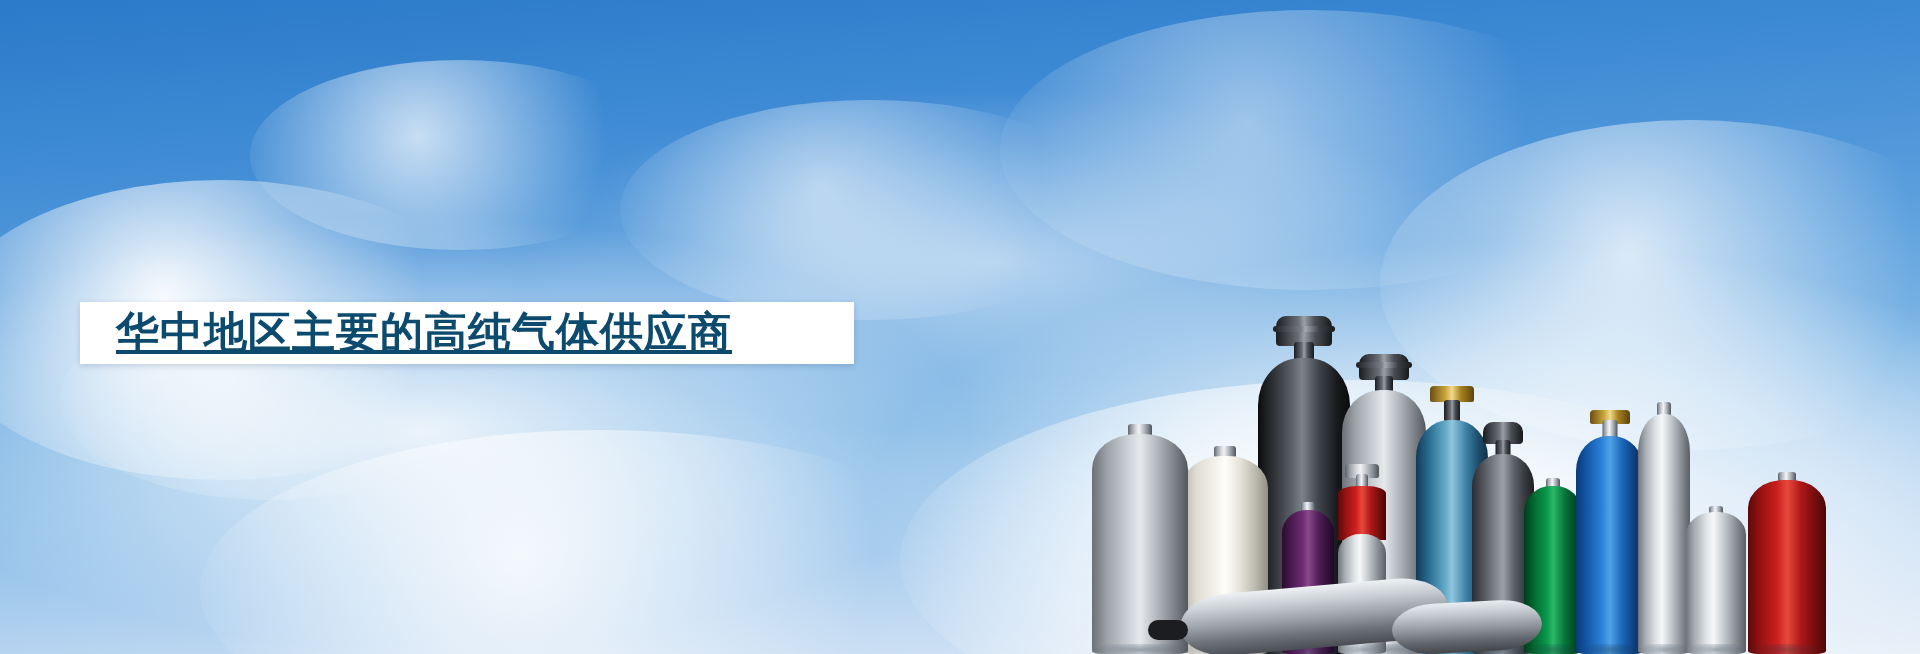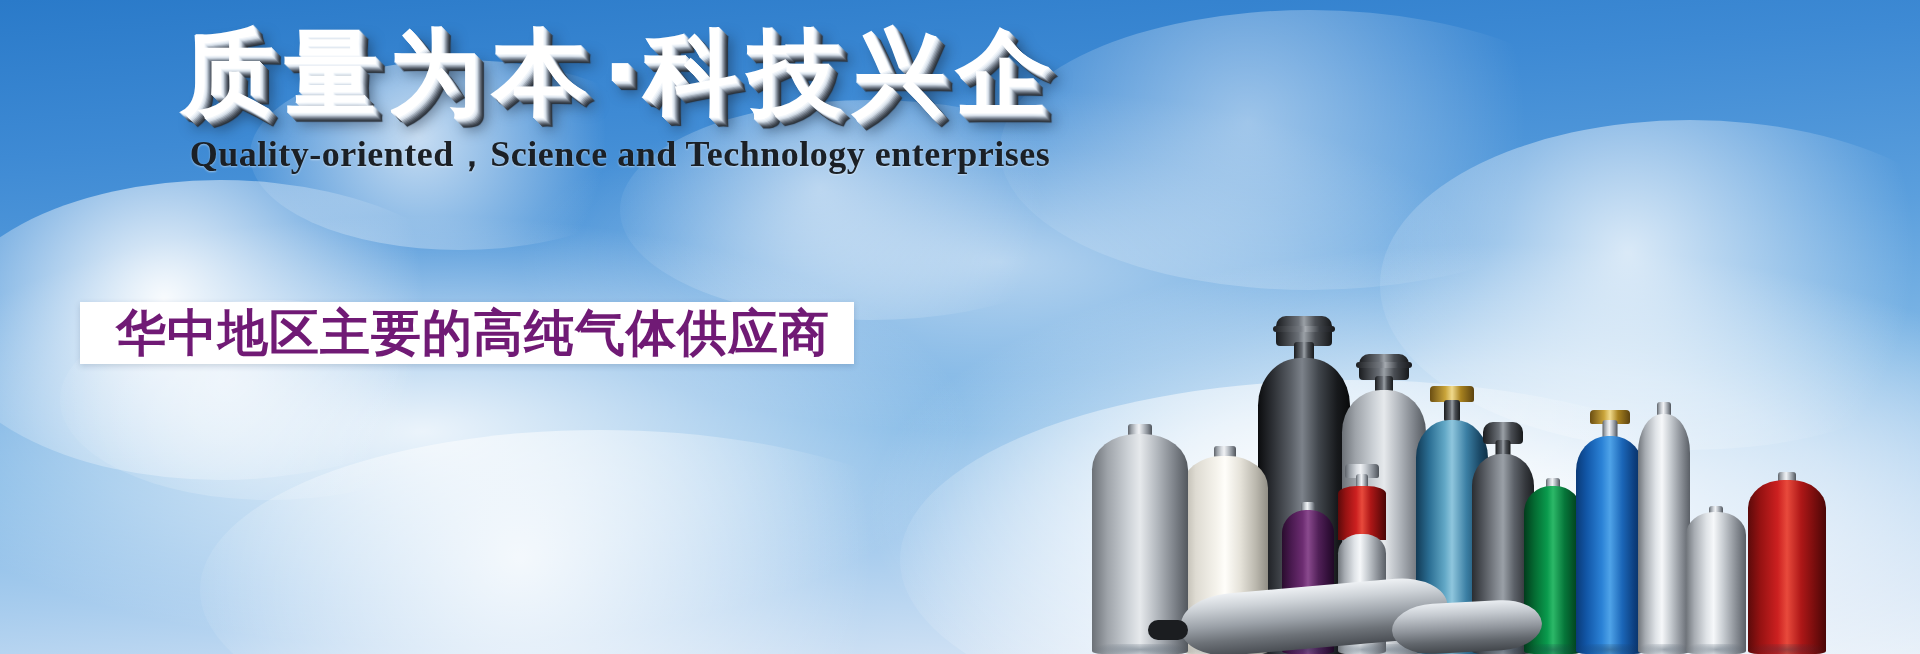--- a/index.html
+++ b/index.html
@@ -72,25 +72,26 @@
     position:absolute;
     left:80px; top:302px;
     width:774px; height:62px;
     background:#ffffff;
     display:flex; align-items:center;
     box-shadow:0 2px 6px rgba(20,50,90,.18);
   }
   .tagline-text {
     font-family:"DejaVu Sans", sans-serif;
     font-weight:bold;
-    font-size:50px;
+    font-size:43px;
     letter-spacing:1px;
-    color:#701a75;
+    color:#0c4a6e;
     padding-left:36px;
     white-space:nowrap;
+    text-decoration:underline;
   }
 
   
   .para {
     position:absolute;
     left:80px; top:392px;
     width:790px;
     font-family:"DejaVu Serif", serif;
     font-weight:bold;
     font-size:26.5px;
@@ -136,24 +137,20 @@
 
   <div class="cloud c1"></div>
   <div class="cloud c2"></div>
   <div class="cloud c3"></div>
   <div class="cloud c4"></div>
   <div class="cloud c5"></div>
   <div class="cloud c6"></div>
   <div class="cloud c7"></div>
   <div class="cloud c8"></div>
 
-  <div class="headline-wrap">
-    <div class="headline"><span>质量为本</span><span class="mid-dot">·</span><span>科技兴企</span></div>
-    <div class="subtitle">Quality-oriented，Science and Technology enterprises</div>
-  </div>
 
   <div class="tagline-box">
     <div class="tagline-text">华中地区主要的高纯气体供应商</div>
   </div>
 
 
   <div id="cylinders">
 
     <div class="cyl" style="left:38px; width:92px; height:338px;">
       <div class="cap metal-cap" style="top:0; width:56px; height:30px;"></div>

